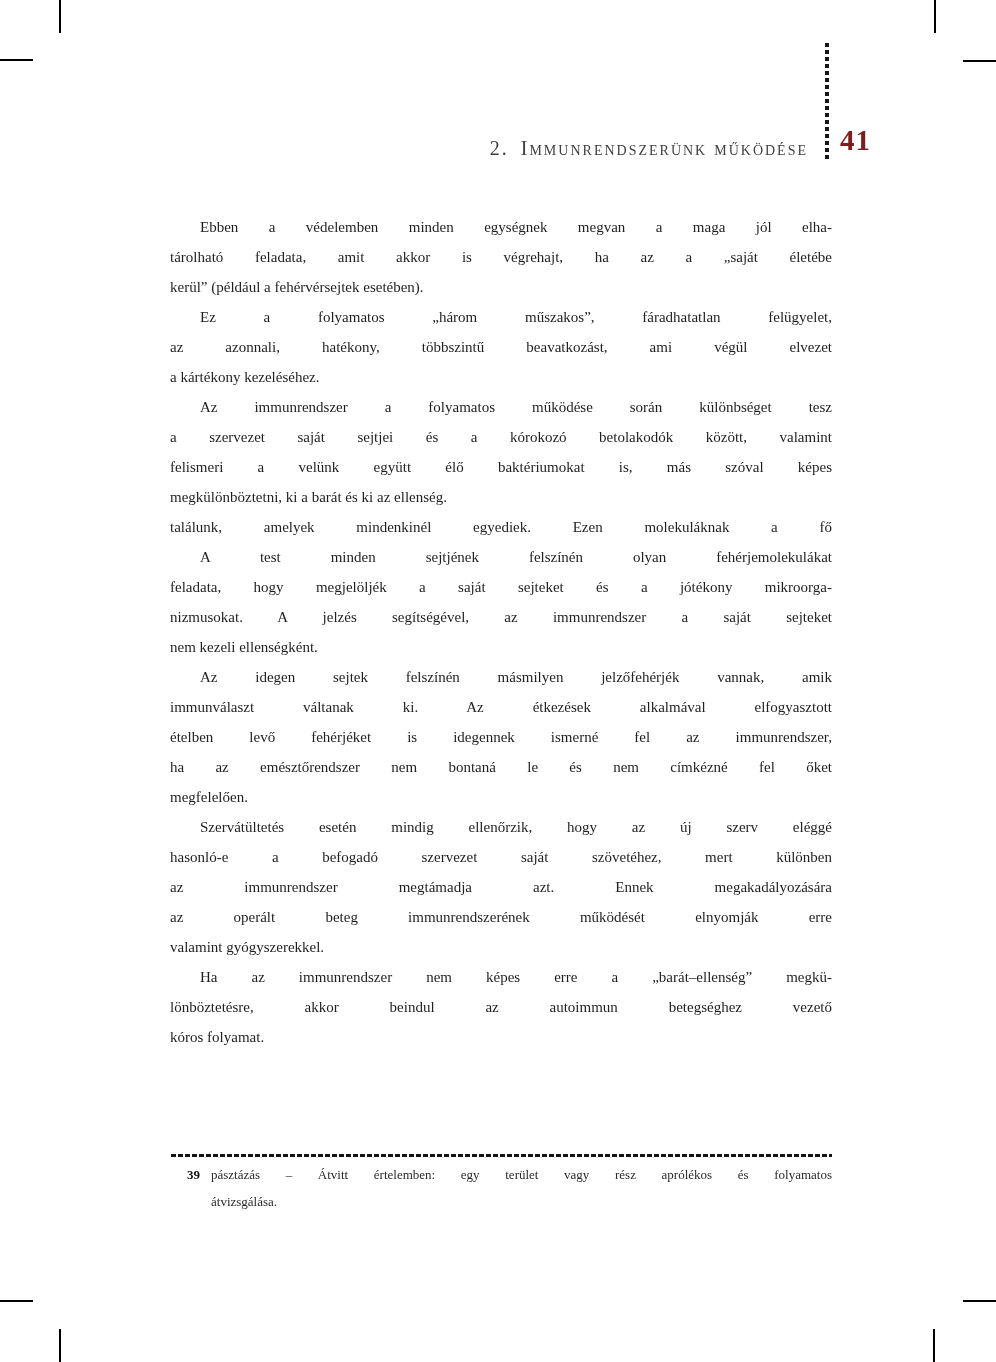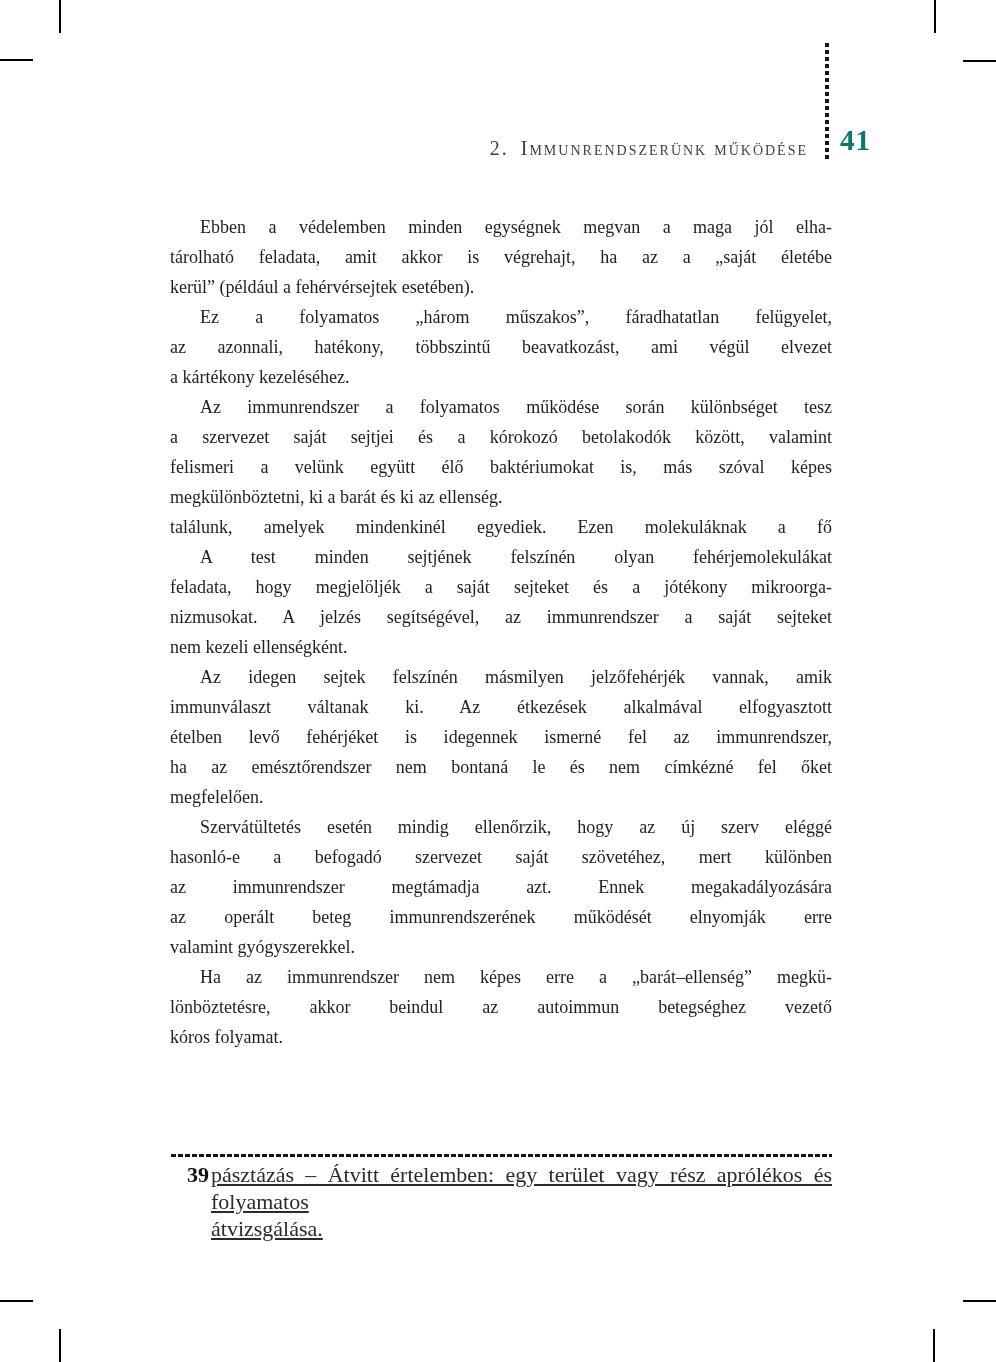--- a/index.html
+++ b/index.html
@@ -49,30 +49,30 @@
     background: repeating-linear-gradient(to bottom, #161616 0 4px, transparent 4px 7px);
   }
   .page-num {
     position: absolute;
     left: 840px;
     top: 124px;
     font-size: 29px;
     line-height: 32px;
     font-weight: bold;
     letter-spacing: 1px;
-    color: #0f766e;
+    color: #7f1d1d;
   }
 
   
   .body-text {
     position: absolute;
     left: 170px;
     top: 212px;
     width: 662px;
-    font-size: 18px;
+    font-size: 15px;
     line-height: 30px;
     color: #1f1f1f;
   }
   .line {
     text-align: justify;
     text-align-last: justify;
     text-justify: inter-word;
   }
   .line.last { text-align-last: left; }
   .line.indent { text-indent: 30px; }
@@ -84,24 +84,23 @@
     top: 1154px;
     width: 661px;
     height: 3px;
     background: repeating-linear-gradient(to right, #141414 0 5px, transparent 5px 7px);
   }
   .footnote {
     position: absolute;
     left: 170px;
     top: 1161px;
     width: 662px;
-    font-size: 22px;
+    font-size: 13px;
     line-height: 27px;
     color: #2b2b2b;
-    text-decoration: underline;
   }
   .fn-num {
     position: absolute;
     left: 17px;
     top: 0;
     font-weight: bold;
     color: #111111;
   }
   .fn-body { margin-left: 41px; }
   .fn-line {

